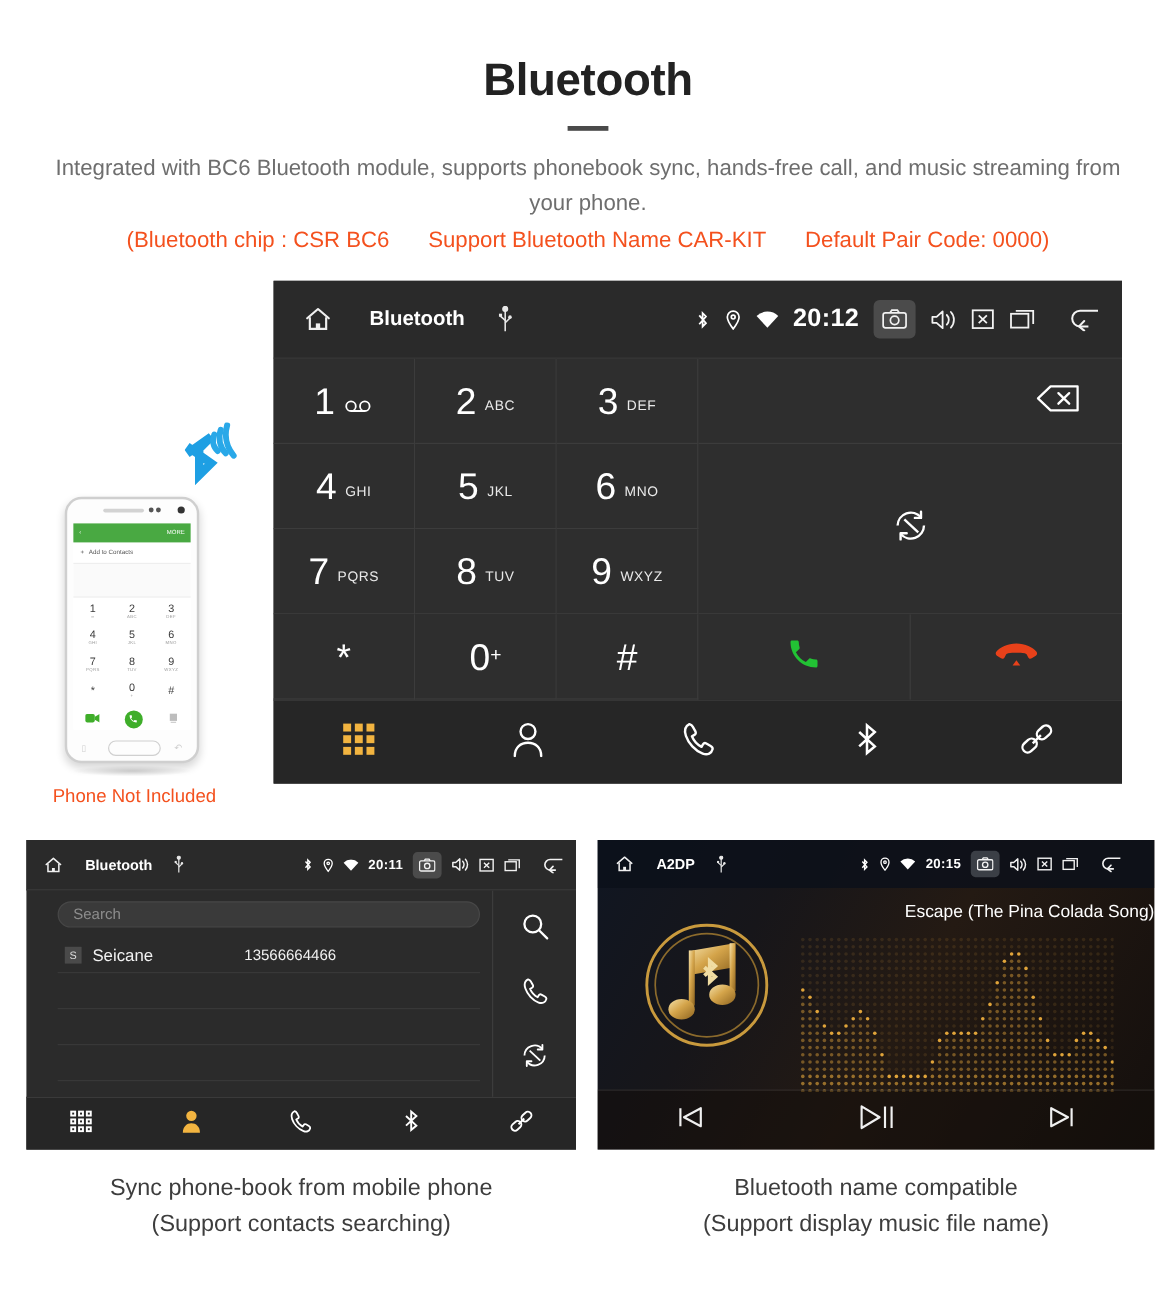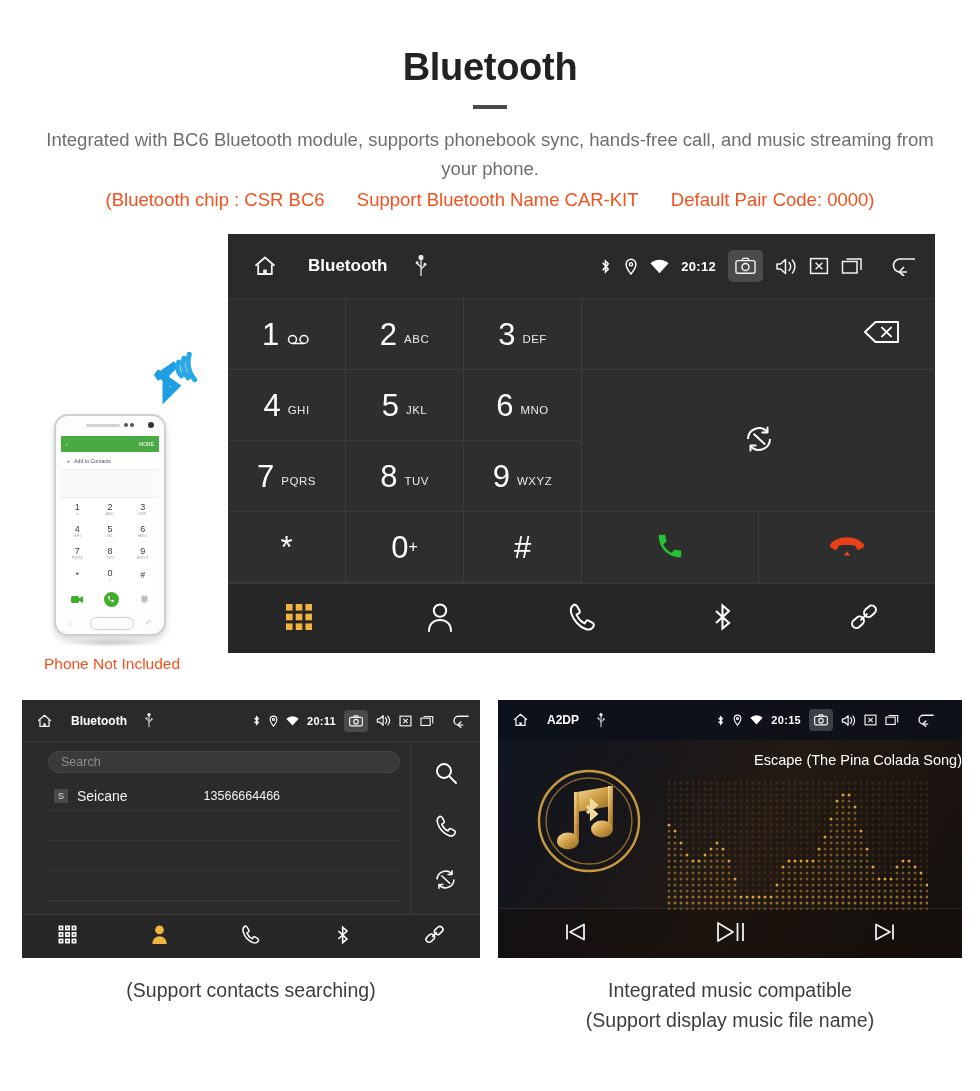--- a/index.html
+++ b/index.html
@@ -59,21 +59,21 @@
   }
   .sb-title {
     color: #fff; font-size: 17px; font-weight: bold;
     margin-left: 30px;
   }
   .sb-usb { margin-left: 28px; }
   .sb-right {
     margin-left: auto;
     display: flex; align-items: center; gap: 12px;
   }
-  .sb-time { color:#fff; font-size: 13px; font-weight: bold; letter-spacing:0.3px;}
+  .sb-time { color:#fff; font-size: 21px; font-weight: bold; letter-spacing:0.3px;}
   .sb-icon { display:flex; align-items:center; justify-content:center; }
   .cam-hl {
     background: #4b4b4b; border-radius: 5px;
     padding: 7px 7px; display:flex; align-items:center; justify-content:center;
   }
 
   
   .kpwrap { display: flex; height: 284px; }
   .keys {
     width: 354px;
@@ -762,20 +762,21 @@
             <rect x="2.5" y="16" width="13" height="8.6" rx="4.3" transform="rotate(-42 9 20.3)"></rect>
             <rect x="14.5" y="5" width="13" height="8.6" rx="4.3" transform="rotate(-42 21 9.3)"></rect>
             <line x1="11.6" y1="18.4" x2="18.4" y2="11.6"></line>
           </svg>
         </span>
       </div>
     </div>
   </div>
 
   <div class="cap cap-left">
+    <div>Sync phone-book from mobile phone</div>
     <div>(Support contacts searching)</div>
   </div>
 
   <div class="mp">
     <div class="statusbar">
       <span class="sb-icon">
         <svg width="17" height="16" viewBox="0 0 24 24" fill="none" stroke="#f0f0f0" stroke-width="1.9">
           <path d="M3 11.2 L12 3.5 L21 11.2" stroke-linecap="round" stroke-linejoin="round"></path>
           <path d="M5.2 10.4 V20 H18.8 V10.4"></path>
           <rect x="10.2" y="15.5" width="3.6" height="4.5" fill="#f0f0f0" stroke="none"></rect>
@@ -1864,17 +1865,17 @@
           <svg width="24" height="22" viewBox="0 0 24 22" fill="none" stroke="#f0f0f0" stroke-width="1.8" stroke-linejoin="round">
             <path d="M3 3.5 L17 11 L3 18.5 Z"></path>
             <line x1="20" y1="3.5" x2="20" y2="18.5"></line>
           </svg>
         </span>
       </div>
     </div>
   </div>
 
   <div class="cap cap-right">
-    <div>Integrated music compatible</div>
+    <div>Bluetooth name compatible</div>
     <div>(Support display music file name)</div>
   </div>
 
 </div>
 
 </body></html>

